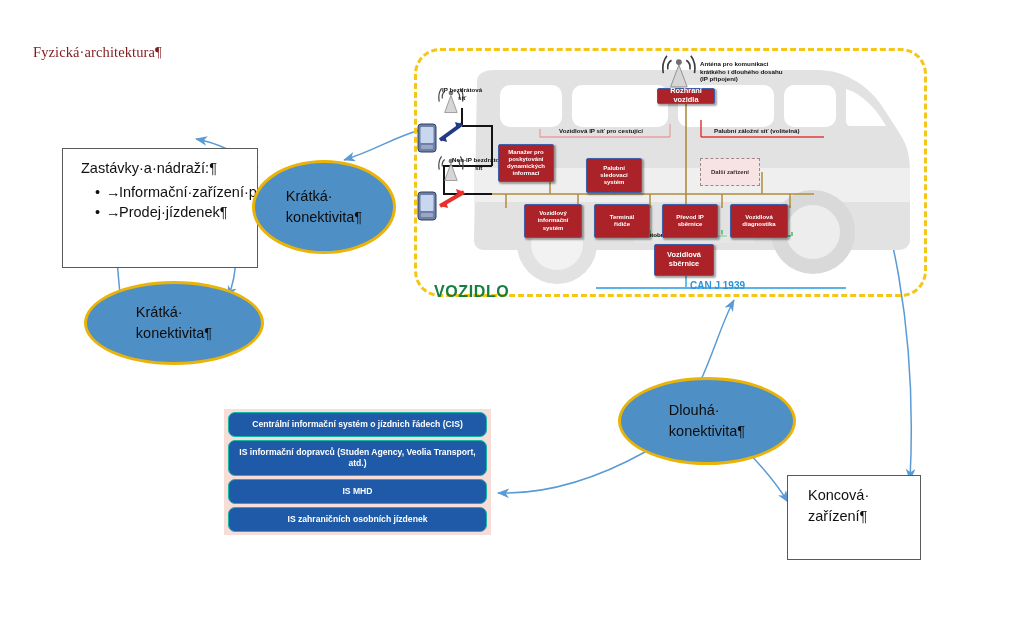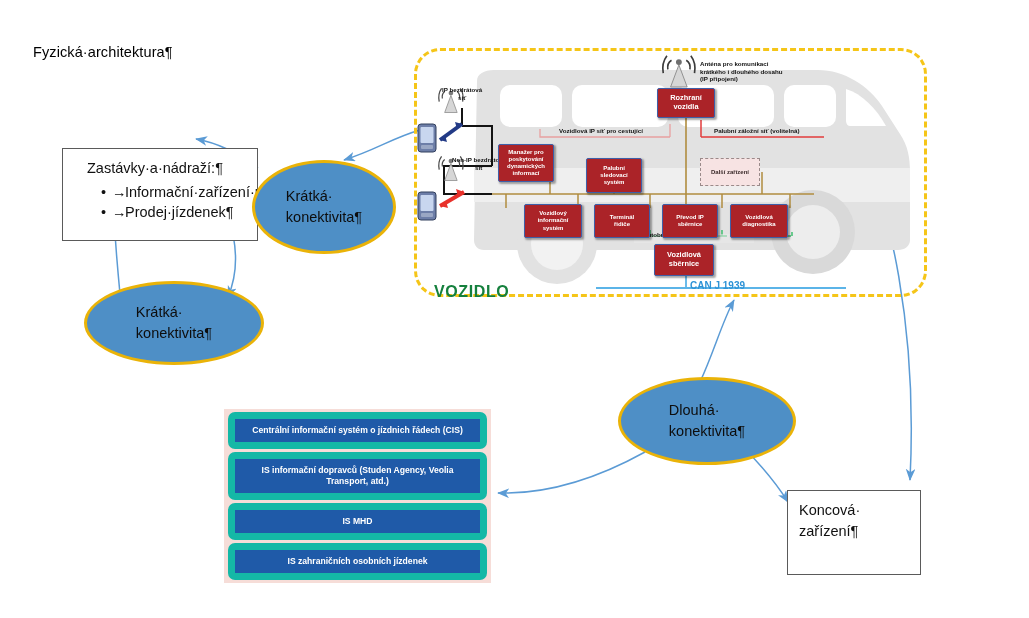--- a/index.html
+++ b/index.html
@@ -5,40 +5,40 @@
   html,body{margin:0;padding:0;background:#ffffff;}
   body{width:1029px;height:618px;position:relative;overflow:hidden;
        font-family:"Liberation Sans","DejaVu Sans",sans-serif;}
 
   #stage{position:absolute;left:0;top:0;width:1029px;height:618px;}
 
   
   #arrows{position:absolute;left:0;top:0;width:1029px;height:618px;pointer-events:none;}
 
   
-  .page-heading{position:absolute;left:33px;top:44px;font-size:14.5px;color:#000000;
-                white-space:nowrap;letter-spacing:.1px;}
+  .page-heading{position:absolute;left:33px;top:44px;font-size:14.5px;color:#7f1d1d;
+                white-space:nowrap;letter-spacing:.1px;font-family:Liberation Serif, serif;}
 
   
   .wbox{position:absolute;background:#ffffff;border:1.4px solid #5a5a5a;box-sizing:border-box;}
   .wbox .ttl{font-size:14.5px;color:#111;line-height:1.42;}
   .blist{list-style:none;margin:3px 0 0 0;padding:0 0 0 14px;}
   .blist li{font-size:14.5px;color:#111;line-height:1.42;position:relative;padding-left:24px;}
   .blist li .bul{position:absolute;left:0;top:0;}
   .blist li .arr{position:absolute;left:11px;top:0;}
 
   
   .ell{position:absolute;border-radius:50%;background:#4e8fc6;border:3px solid #eab308;
        display:flex;align-items:center;justify-content:center;box-sizing:border-box;}
   .ell span{font-size:14.5px;color:#0d0d0d;text-align:left;line-height:1.45;display:block;}
 
   
   #is-stack{position:absolute;left:224px;top:409px;width:267px;background:#f6ddd8;
             padding:3px 0 3px 0;box-sizing:border-box;}
-  .isrow{margin:0 4px 3px 4px;background:#1f5aa8;border:7px solid #14b8a6;border-radius:7px;
+  .isrow{margin:0 4px 3px 4px;background:#1f5aa8;border:1px solid #14b8a6;border-radius:7px;
          color:#ffffff;font-size:8.6px;font-weight:bold;text-align:center;
          padding:6px 8px;line-height:1.28;box-sizing:border-box;}
   .isrow:last-child{margin-bottom:0;}
 
   
   #vehicle{position:absolute;left:414px;top:48px;width:513px;height:249px;}
   #veh-dash{position:absolute;left:0;top:0;width:100%;height:100%;box-sizing:border-box;
             border:3px dashed #f5c518;border-radius:26px;}
   #bus-art{position:absolute;left:0;top:0;width:100%;height:100%;}
   .vlabel{position:absolute;font-size:6.2px;font-weight:bold;color:#111;
@@ -82,21 +82,21 @@
       <path d="M 645,452 C 580,488 532,494 498,493"></path>
 
       <path d="M 700,382 C 714,352 722,322 734,300"></path>
 
       <path name="x" d="M 742,446 C 766,470 778,486 788,502"></path>
 
       <path d="M 826,82 C 902,190 916,360 910,480"></path>
     </g>
   </svg>
 
-  <div class="wbox" style="left:62px;top:148px;width:196px;height:93px;padding:9px 24px;">
+  <div class="wbox" style="left:62px;top:148px;width:196px;height:120px;padding:9px 18px;">
     <div class="ttl">Zastávky·a·nádraží:¶</div>
     <ul class="blist">
       <li>
         <span class="bul">•</span>
         <span class="arr">→</span>
         <span>Informační·zařízení·pro·cestujíící¶</span>
       </li>
       <li>
         <span class="bul">•</span>
         <span class="arr">→</span>
@@ -110,21 +110,21 @@
   </div>
 
   <div class="ell" style="left:84px;top:281px;width:180px;height:84px;">
     <span>Krátká·<br>konektivita¶</span>
   </div>
 
   <div class="ell" style="left:618px;top:377px;width:178px;height:88px;">
     <span>Dlouhá·<br>konektivita¶</span>
   </div>
 
-  <div class="wbox" style="left:787px;top:490px;width:134px;height:85px;padding:9px 11px;">
+  <div class="wbox" style="left:787px;top:475px;width:134px;height:85px;padding:9px 20px;">
     <div class="ttl">Koncová·<br>zařízení¶</div>
   </div>
 
   <div id="is-stack">
     <div class="isrow">Centrální informační systém o jízdnich řádech (CIS)</div>
     <div class="isrow">IS informační dopravců (Studen Agency, Veolia Transport, atd.)</div>
     <div class="isrow">IS MHD</div>
     <div class="isrow">IS zahraničních osobních jízdenek</div>
   </div>
 
@@ -235,21 +235,21 @@
     <div class="vlabel" style="left:229px;top:183px;">Autobusová sběrnice</div>
 
     <div class="vtxt" id="ip-sit">PALUBNÍ IP SÍŤ</div>
 
     <div class="vtxt" id="veh-title">VOZIDLO</div>
 
     <div class="vtxt" id="can-txt">CAN J 1939</div>
 
     <div class="rbox" style="left:84px;top:96px;width:56px;height:38px;">Manažer pro<br>poskytování<br>dynamických<br>informací</div>
 
-    <div class="rbox big" style="left:243px;top:40px;width:58px;height:30px;">Rozhraní<br>vozidla</div>
+    <div class="rbox big" style="left:243px;top:40px;width:58px;height:16px;">Rozhraní<br>vozidla</div>
 
     <div class="rbox" style="left:172px;top:110px;width:56px;height:35px;">Palubní<br>sledovací<br>systém</div>
 
     <div class="rbox" style="left:110px;top:156px;width:58px;height:34px;">Vozidlový<br>informační<br>systém</div>
 
     <div class="rbox" style="left:180px;top:156px;width:56px;height:34px;">Terminál<br>řidiče</div>
 
     <div class="rbox" style="left:248px;top:156px;width:56px;height:34px;">Převod IP<br>sběrnice</div>
 
     <div class="rbox" style="left:316px;top:156px;width:58px;height:34px;">Vozidlová<br>diagnostika</div>

